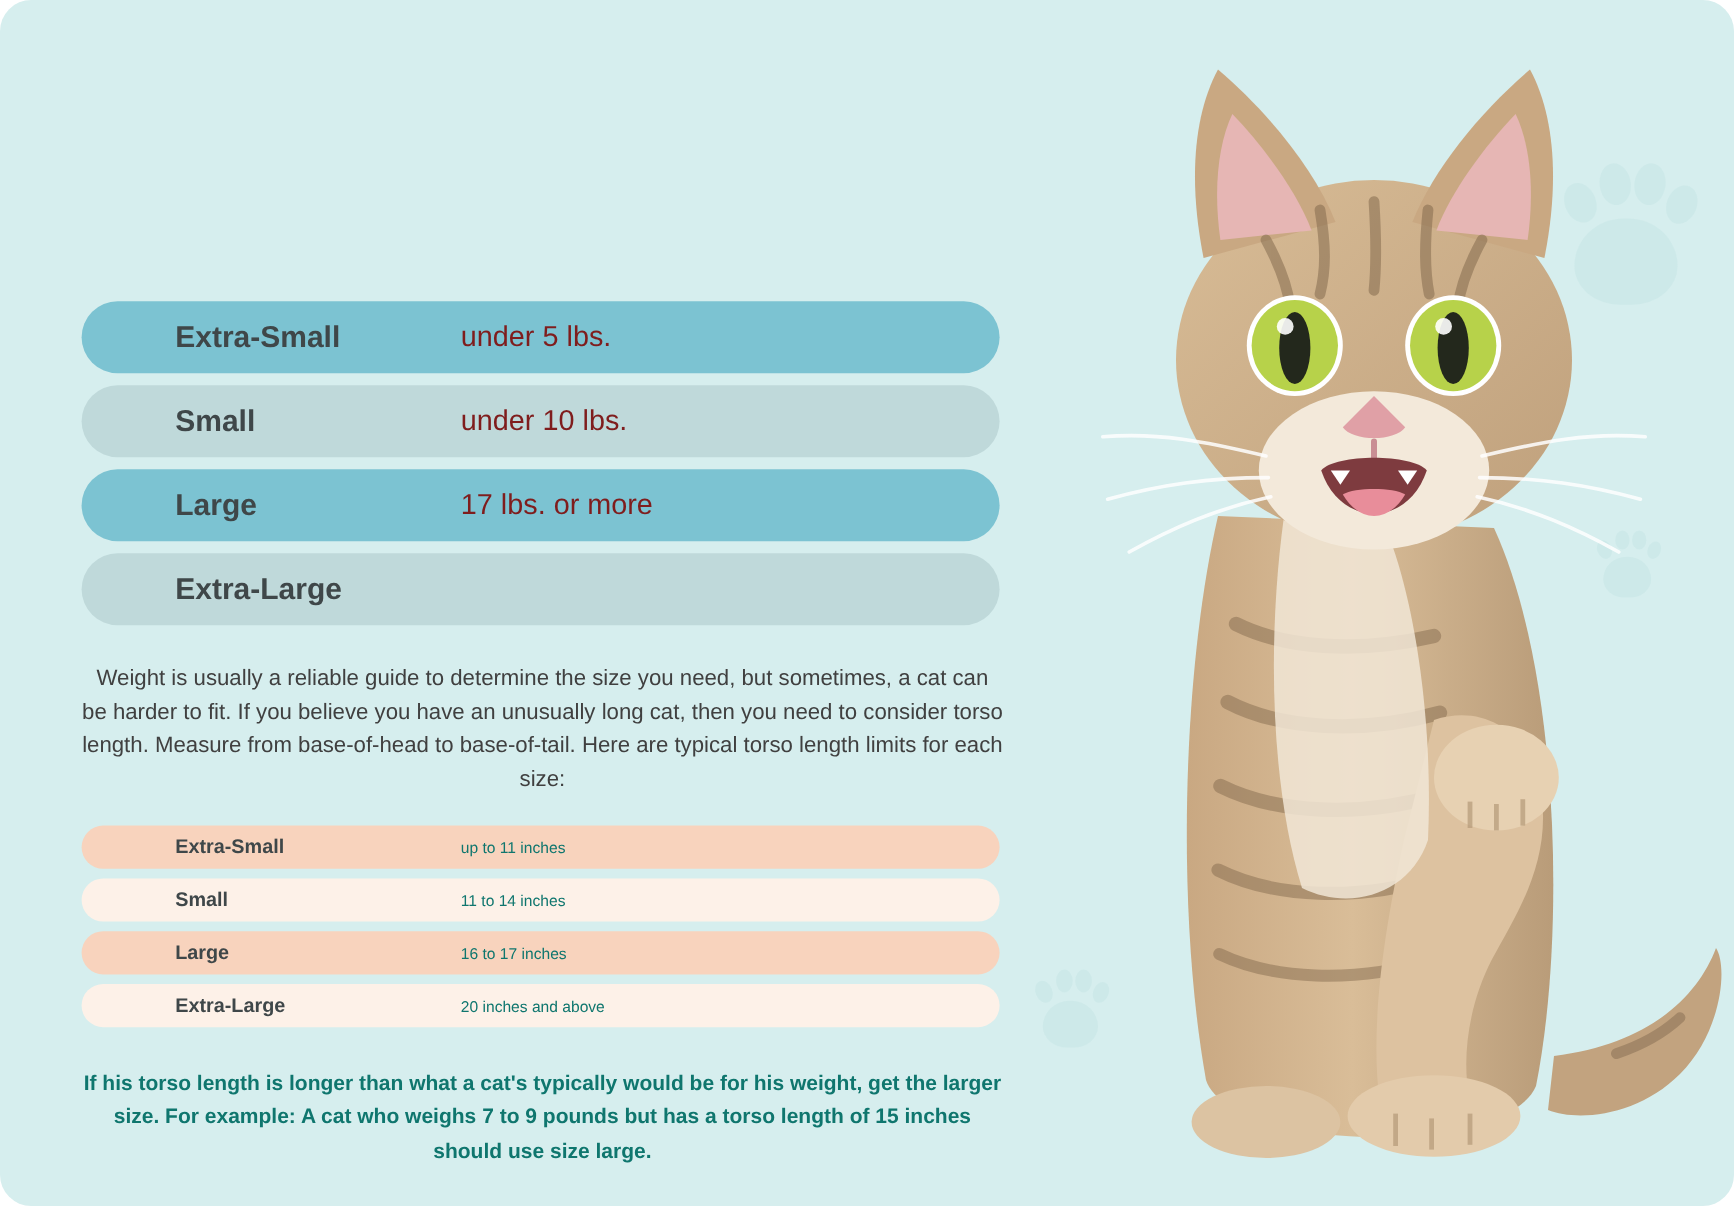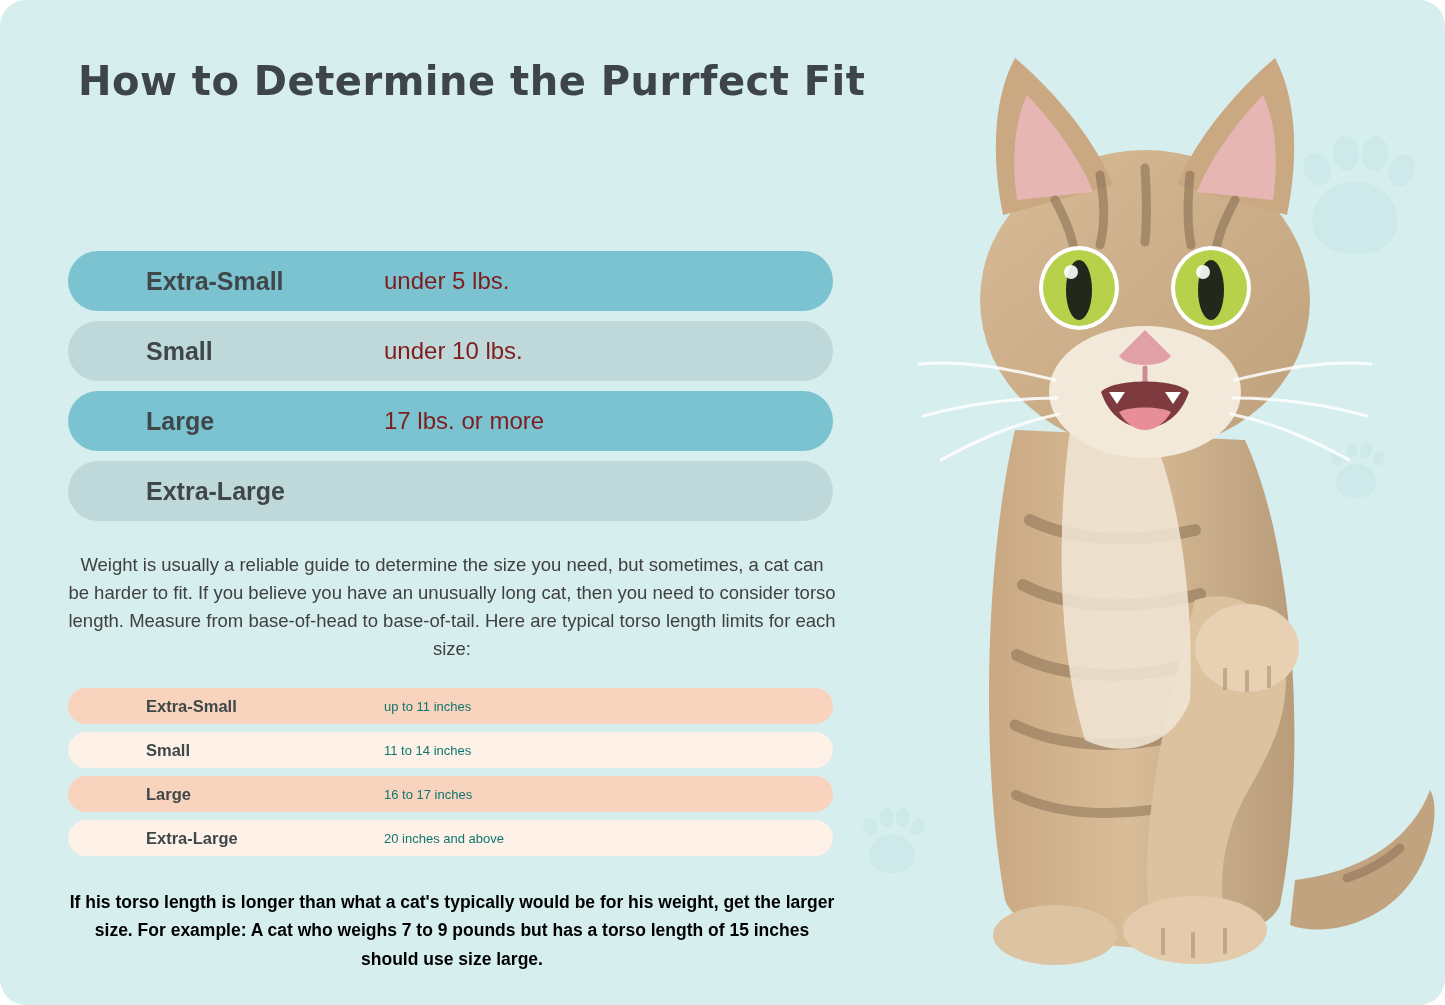--- a/index.html
+++ b/index.html
@@ -154,21 +154,21 @@
   }
   .footnote {
     position: absolute;
     left: 68px;
     top: 888px;
     width: 768px;
     text-align: center;
     font-size: 17.5px;
     font-weight: bold;
     line-height: 1.62;
-    color: #000000;
+    color: #0f766e;
   }
 
   
   .cat-photo {
     position: absolute;
     right: 0;
     top: 0;
     width: 570px;
     height: 1005px;
     overflow: hidden;
@@ -293,21 +293,20 @@
         <path d="M164 414 C118 424 82 440 46 460"></path>
         <path d="M340 380 C390 368 430 360 476 364"></path>
         <path d="M338 398 C388 398 428 404 472 416"></path>
         <path d="M336 414 C382 424 418 440 454 460"></path>
       </g>
     </svg>
   </div>
 
   <div class="content">
 
-    <div class="title">How to Determine the Purrfect Fit</div>
 
 
     <div class="weight-table">
       <div class="row alt-a">
         <div class="label">Extra-Small</div>
         <div class="value">under 5 lbs.</div>
       </div>
       <div class="row alt-b">
         <div class="label">Small</div>
         <div class="value">under 10 lbs.</div>

